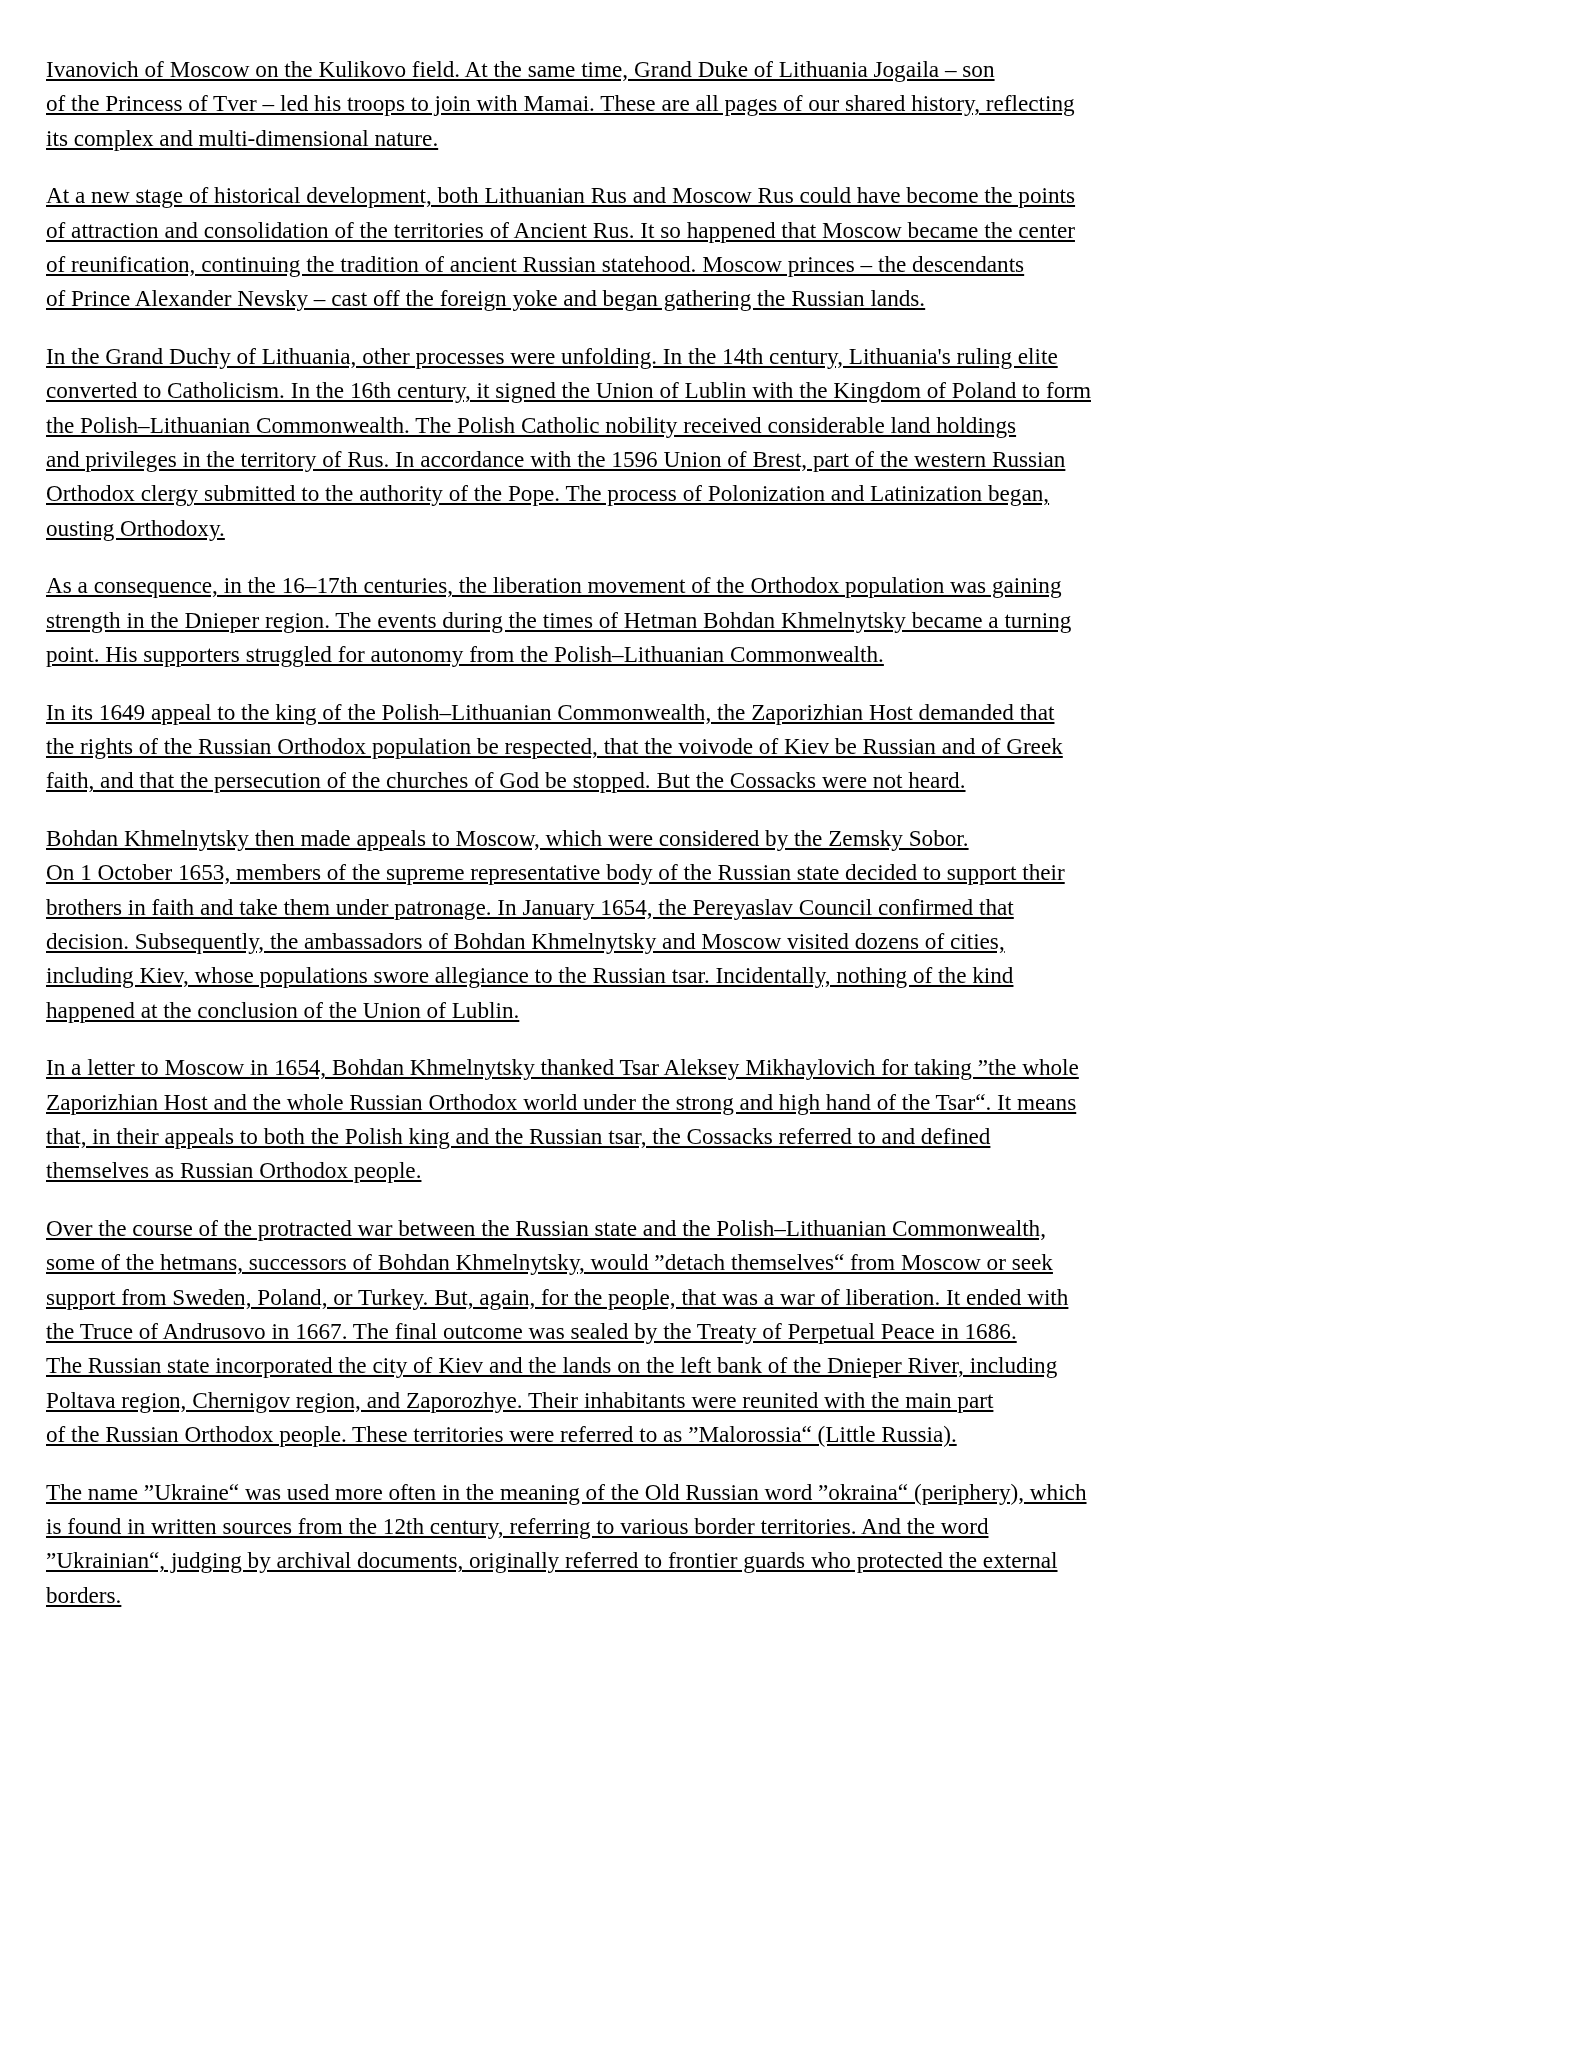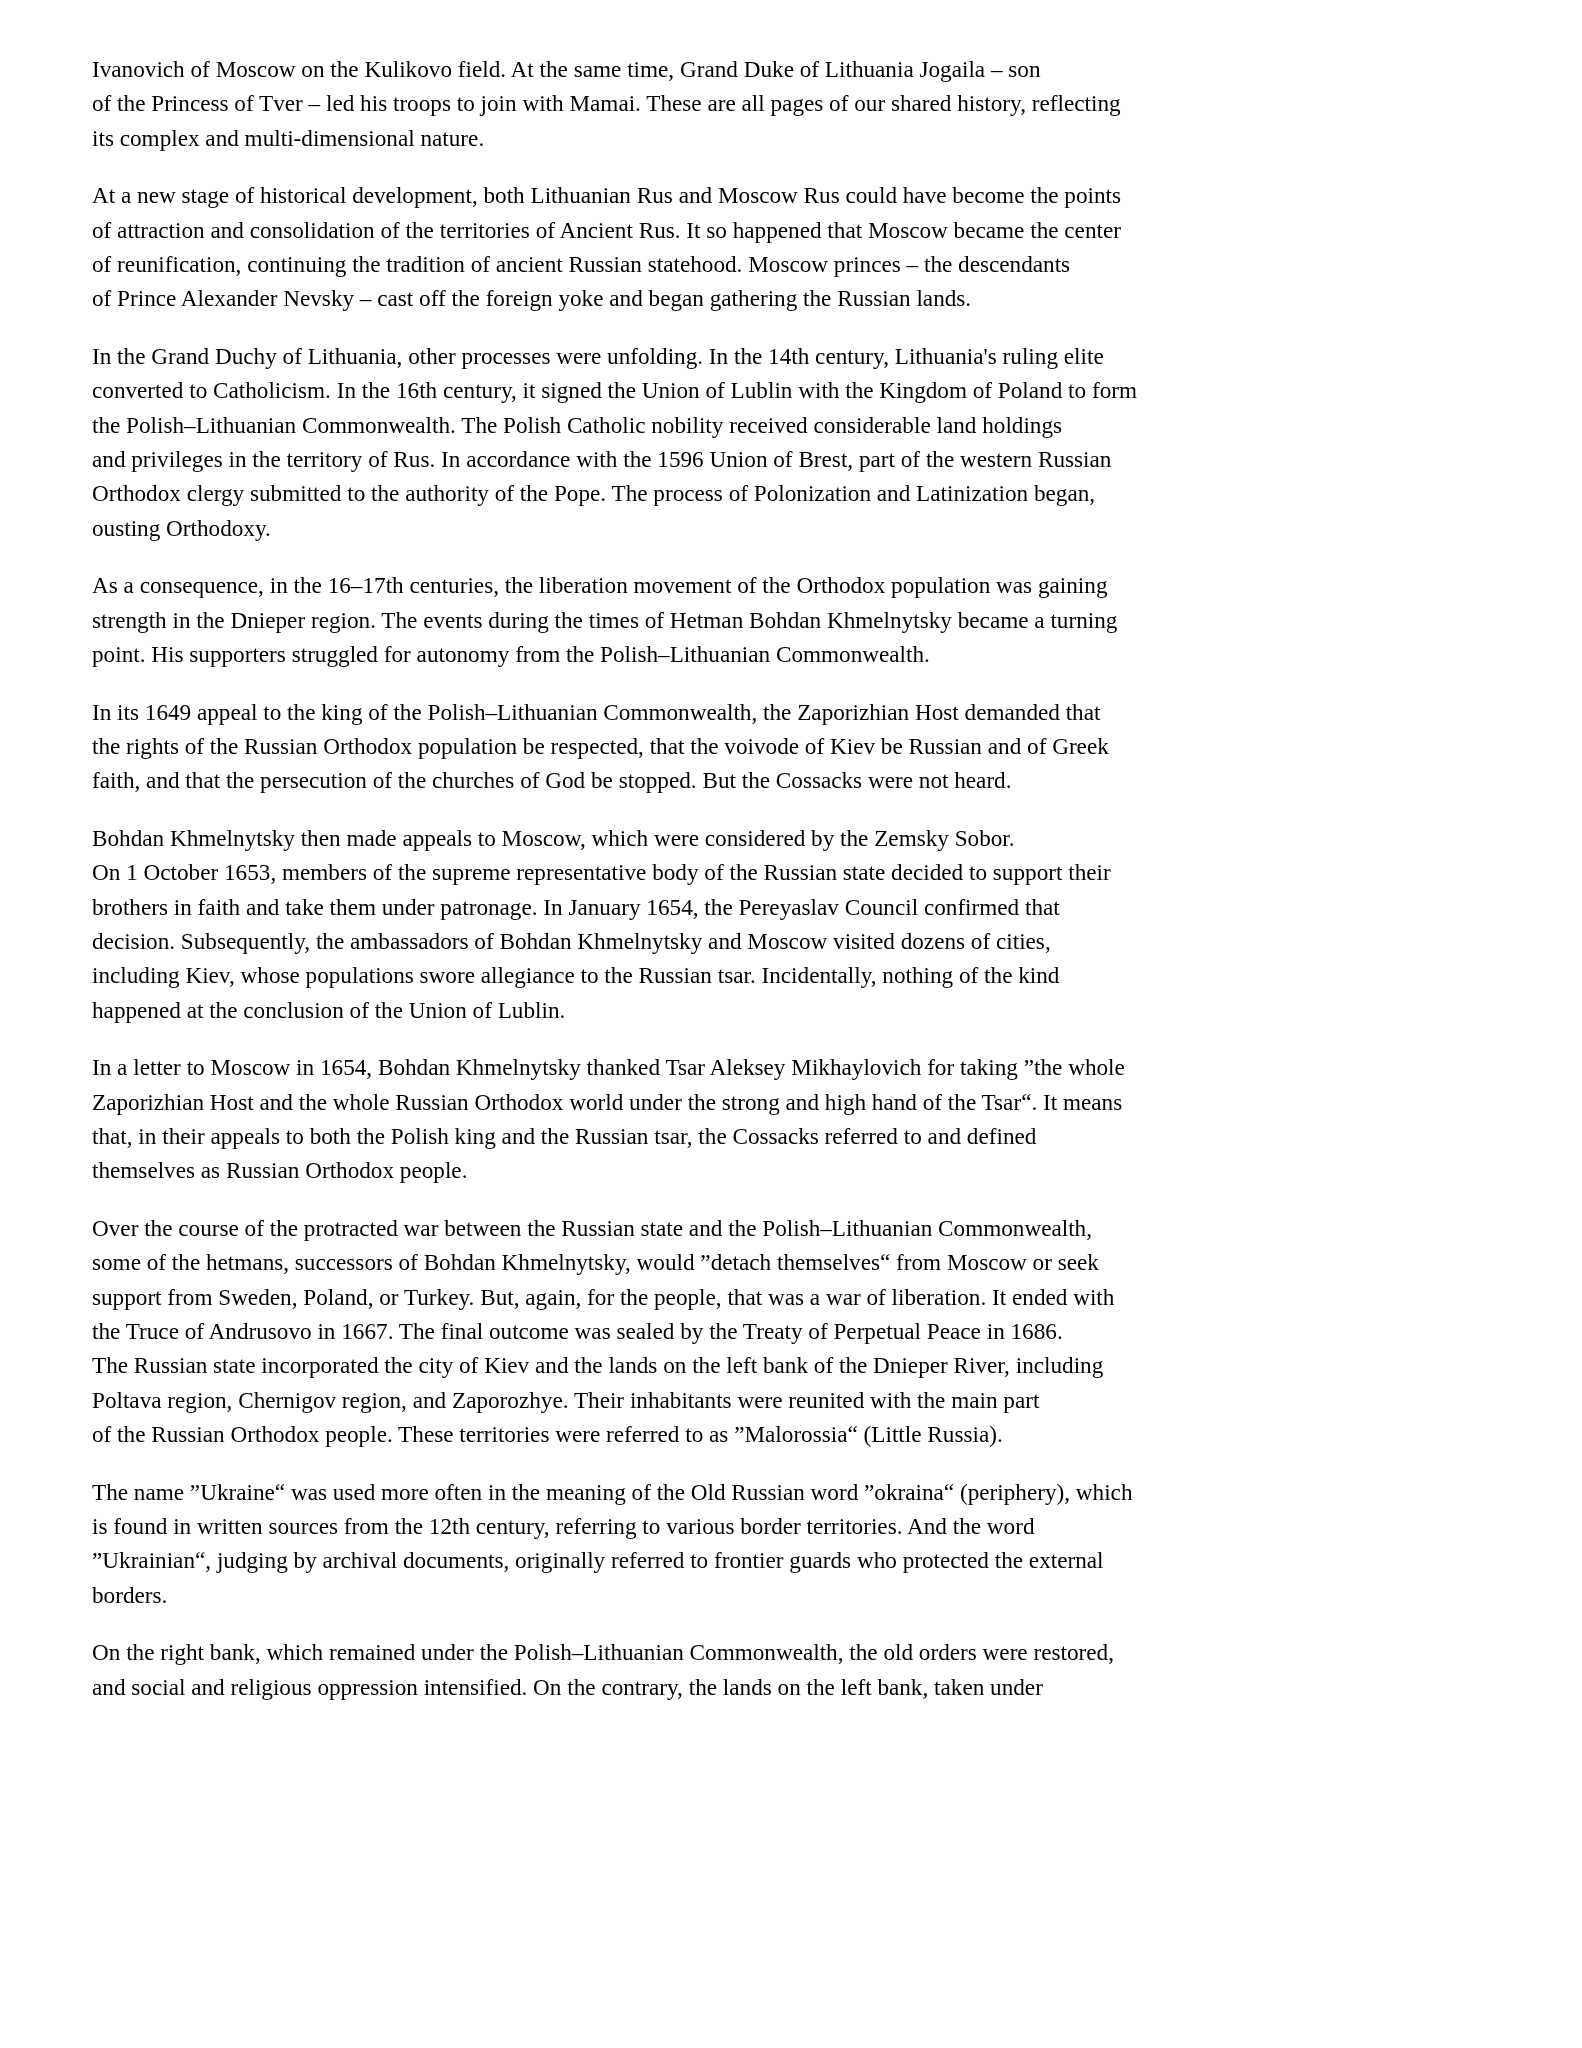--- a/index.html
+++ b/index.html
@@ -18,21 +18,22 @@
     position: relative;
     width: 1582px;
     height: 2048px;
     background: #ffffff;
     box-sizing: border-box;
     padding: 52px 0 0 0;
     overflow: hidden;
   }
   .text-column {
     width: 1072px;
-    margin-left: 92px;
+    margin-left: 46px;
+    text-decoration: underline;
   }
   .para {
     font-size: 23.2px;
     line-height: 34.4px;
     text-align: left;
     margin: 0 0 23px 0;
     white-space: pre-line;
     letter-spacing: 0.0px;
     word-spacing: 0px;
     hyphens: none;
@@ -90,17 +91,15 @@
 the Truce of Andrusovo in 1667. The final outcome was sealed by the Treaty of Perpetual Peace in 1686.
 The Russian state incorporated the city of Kiev and the lands on the left bank of the Dnieper River, including
 Poltava region, Chernigov region, and Zaporozhye. Their inhabitants were reunited with the main part
 of the Russian Orthodox people. These territories were referred to as ”Malorossia“ (Little Russia).</p>
 
     <p class="para">The name ”Ukraine“ was used more often in the meaning of the Old Russian word ”okraina“ (periphery), which
 is found in written sources from the 12th century, referring to various border territories. And the word
 ”Ukrainian“, judging by archival documents, originally referred to frontier guards who protected the external
 borders.</p>
 
-    <p class="para">On the right bank, which remained under the Polish–Lithuanian Commonwealth, the old orders were restored,
-and social and religious oppression intensified. On the contrary, the lands on the left bank, taken under</p>
 
   </div>
 </div>
 
 </body></html>

